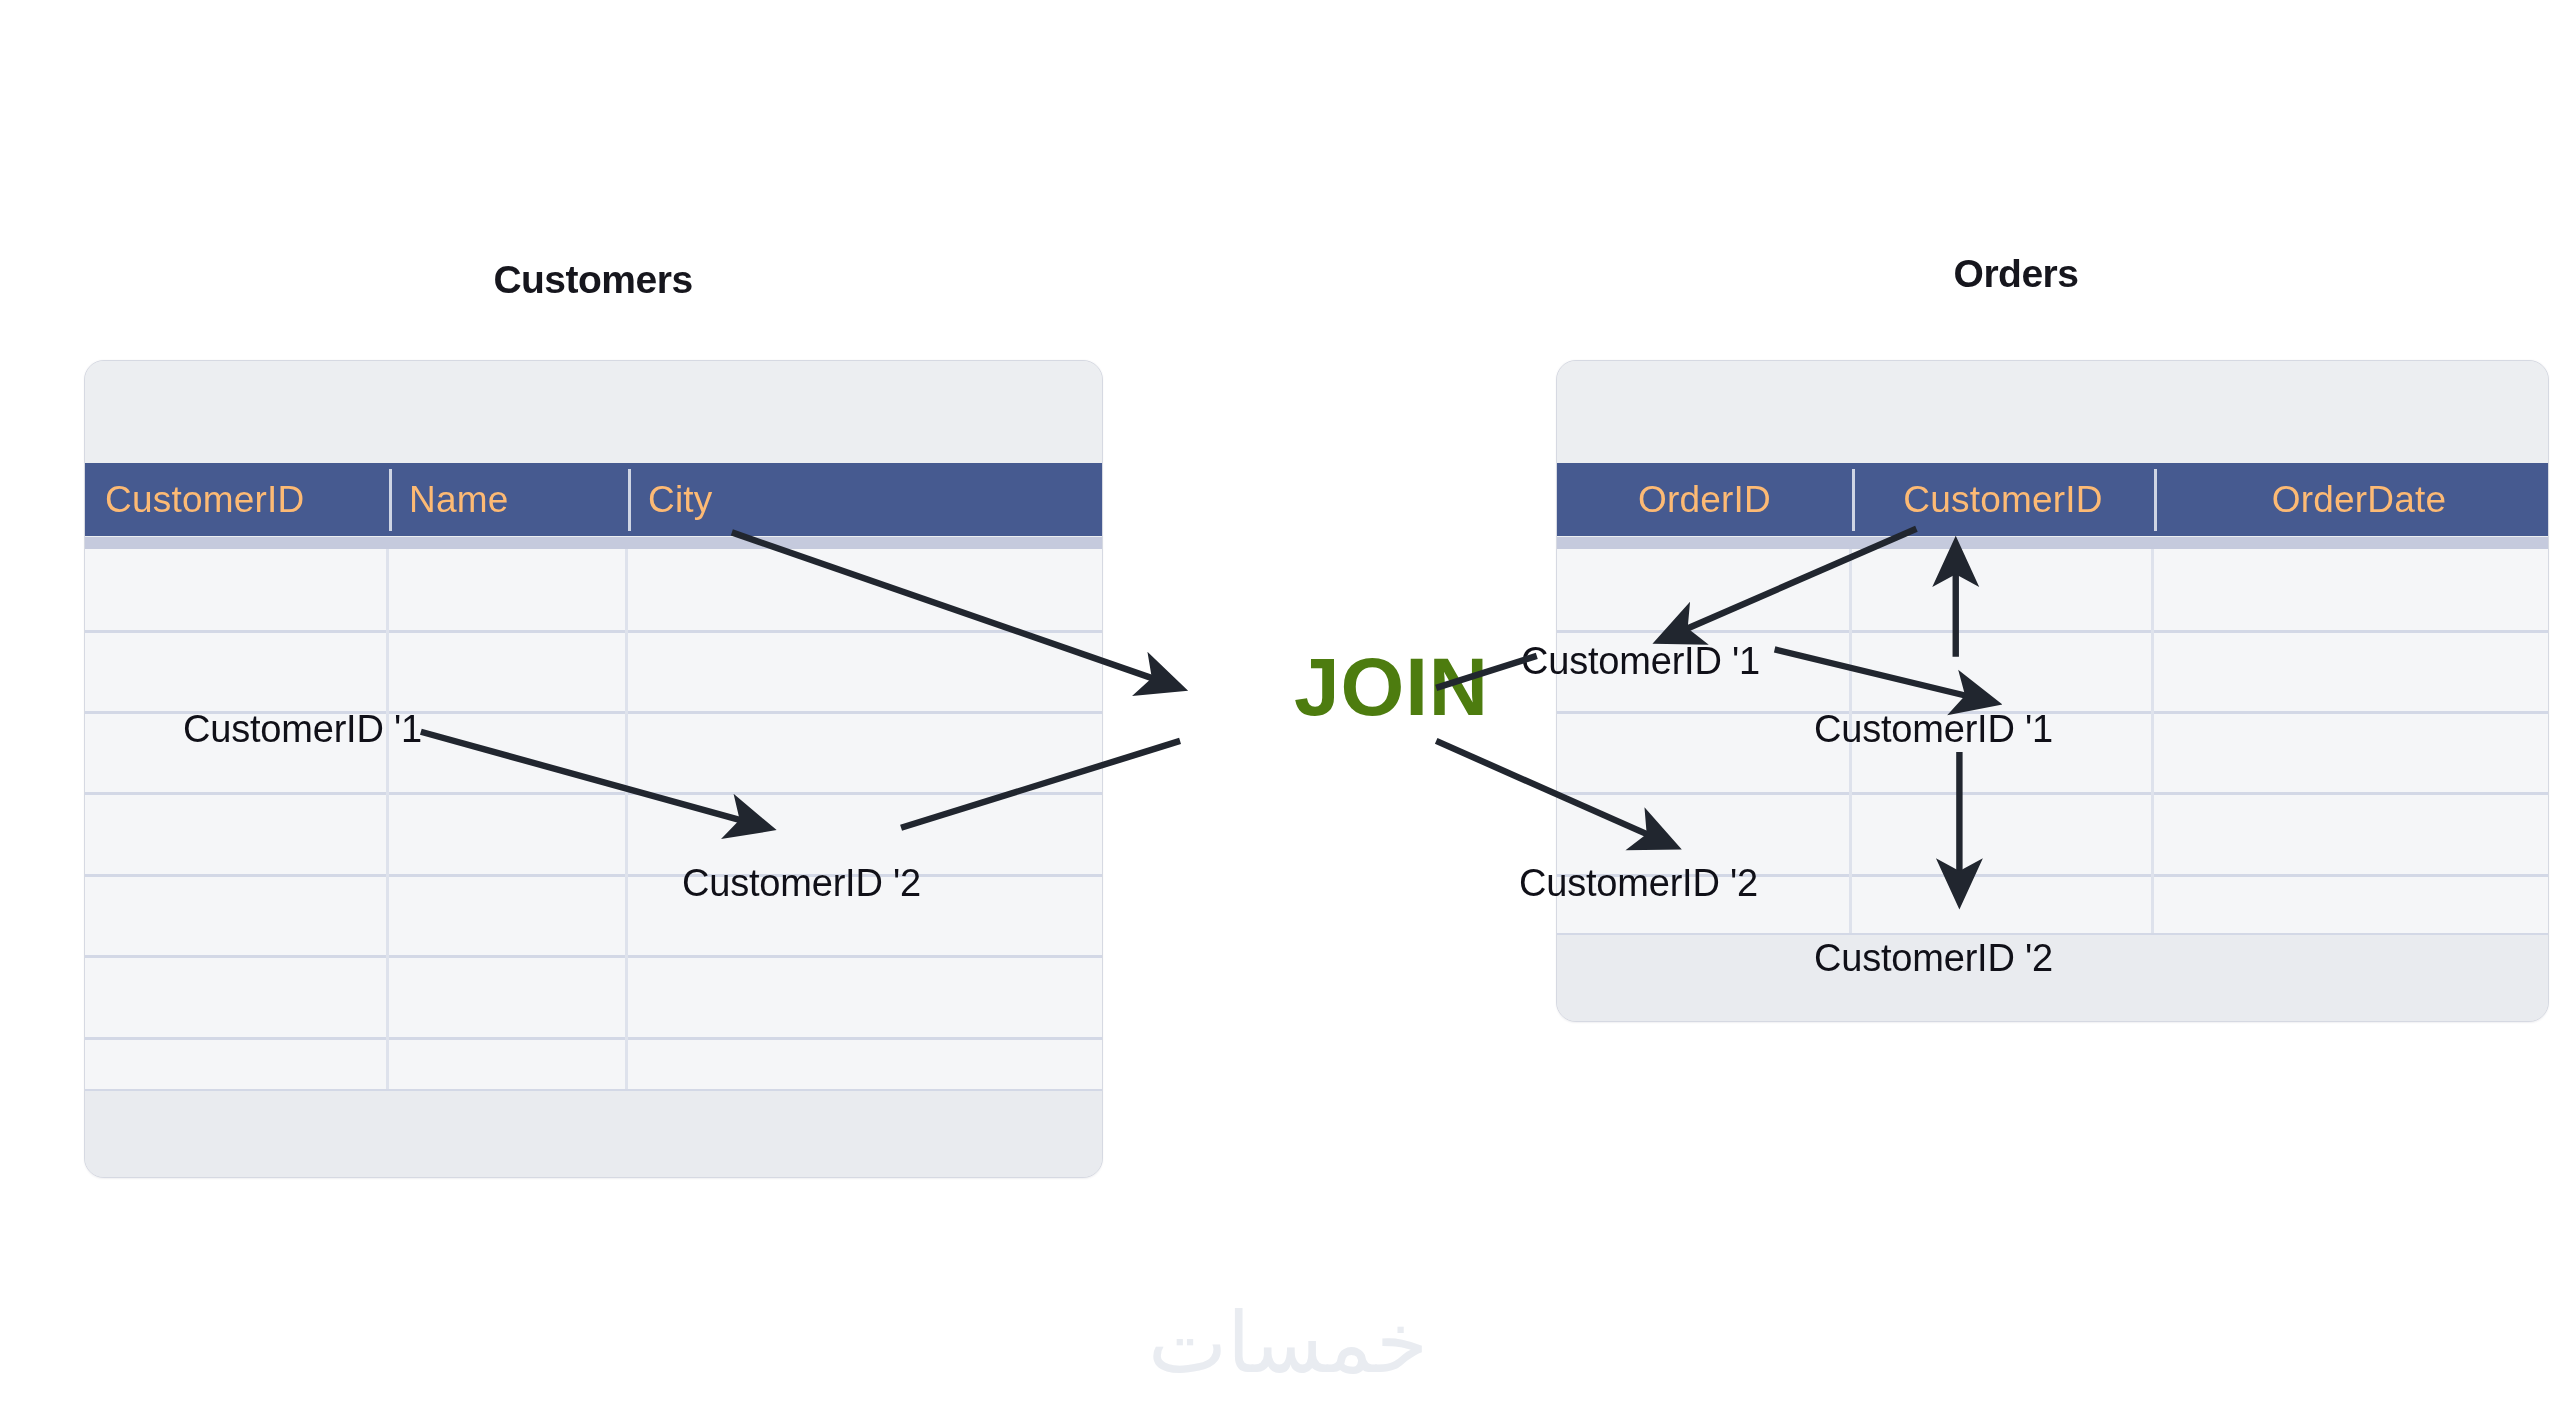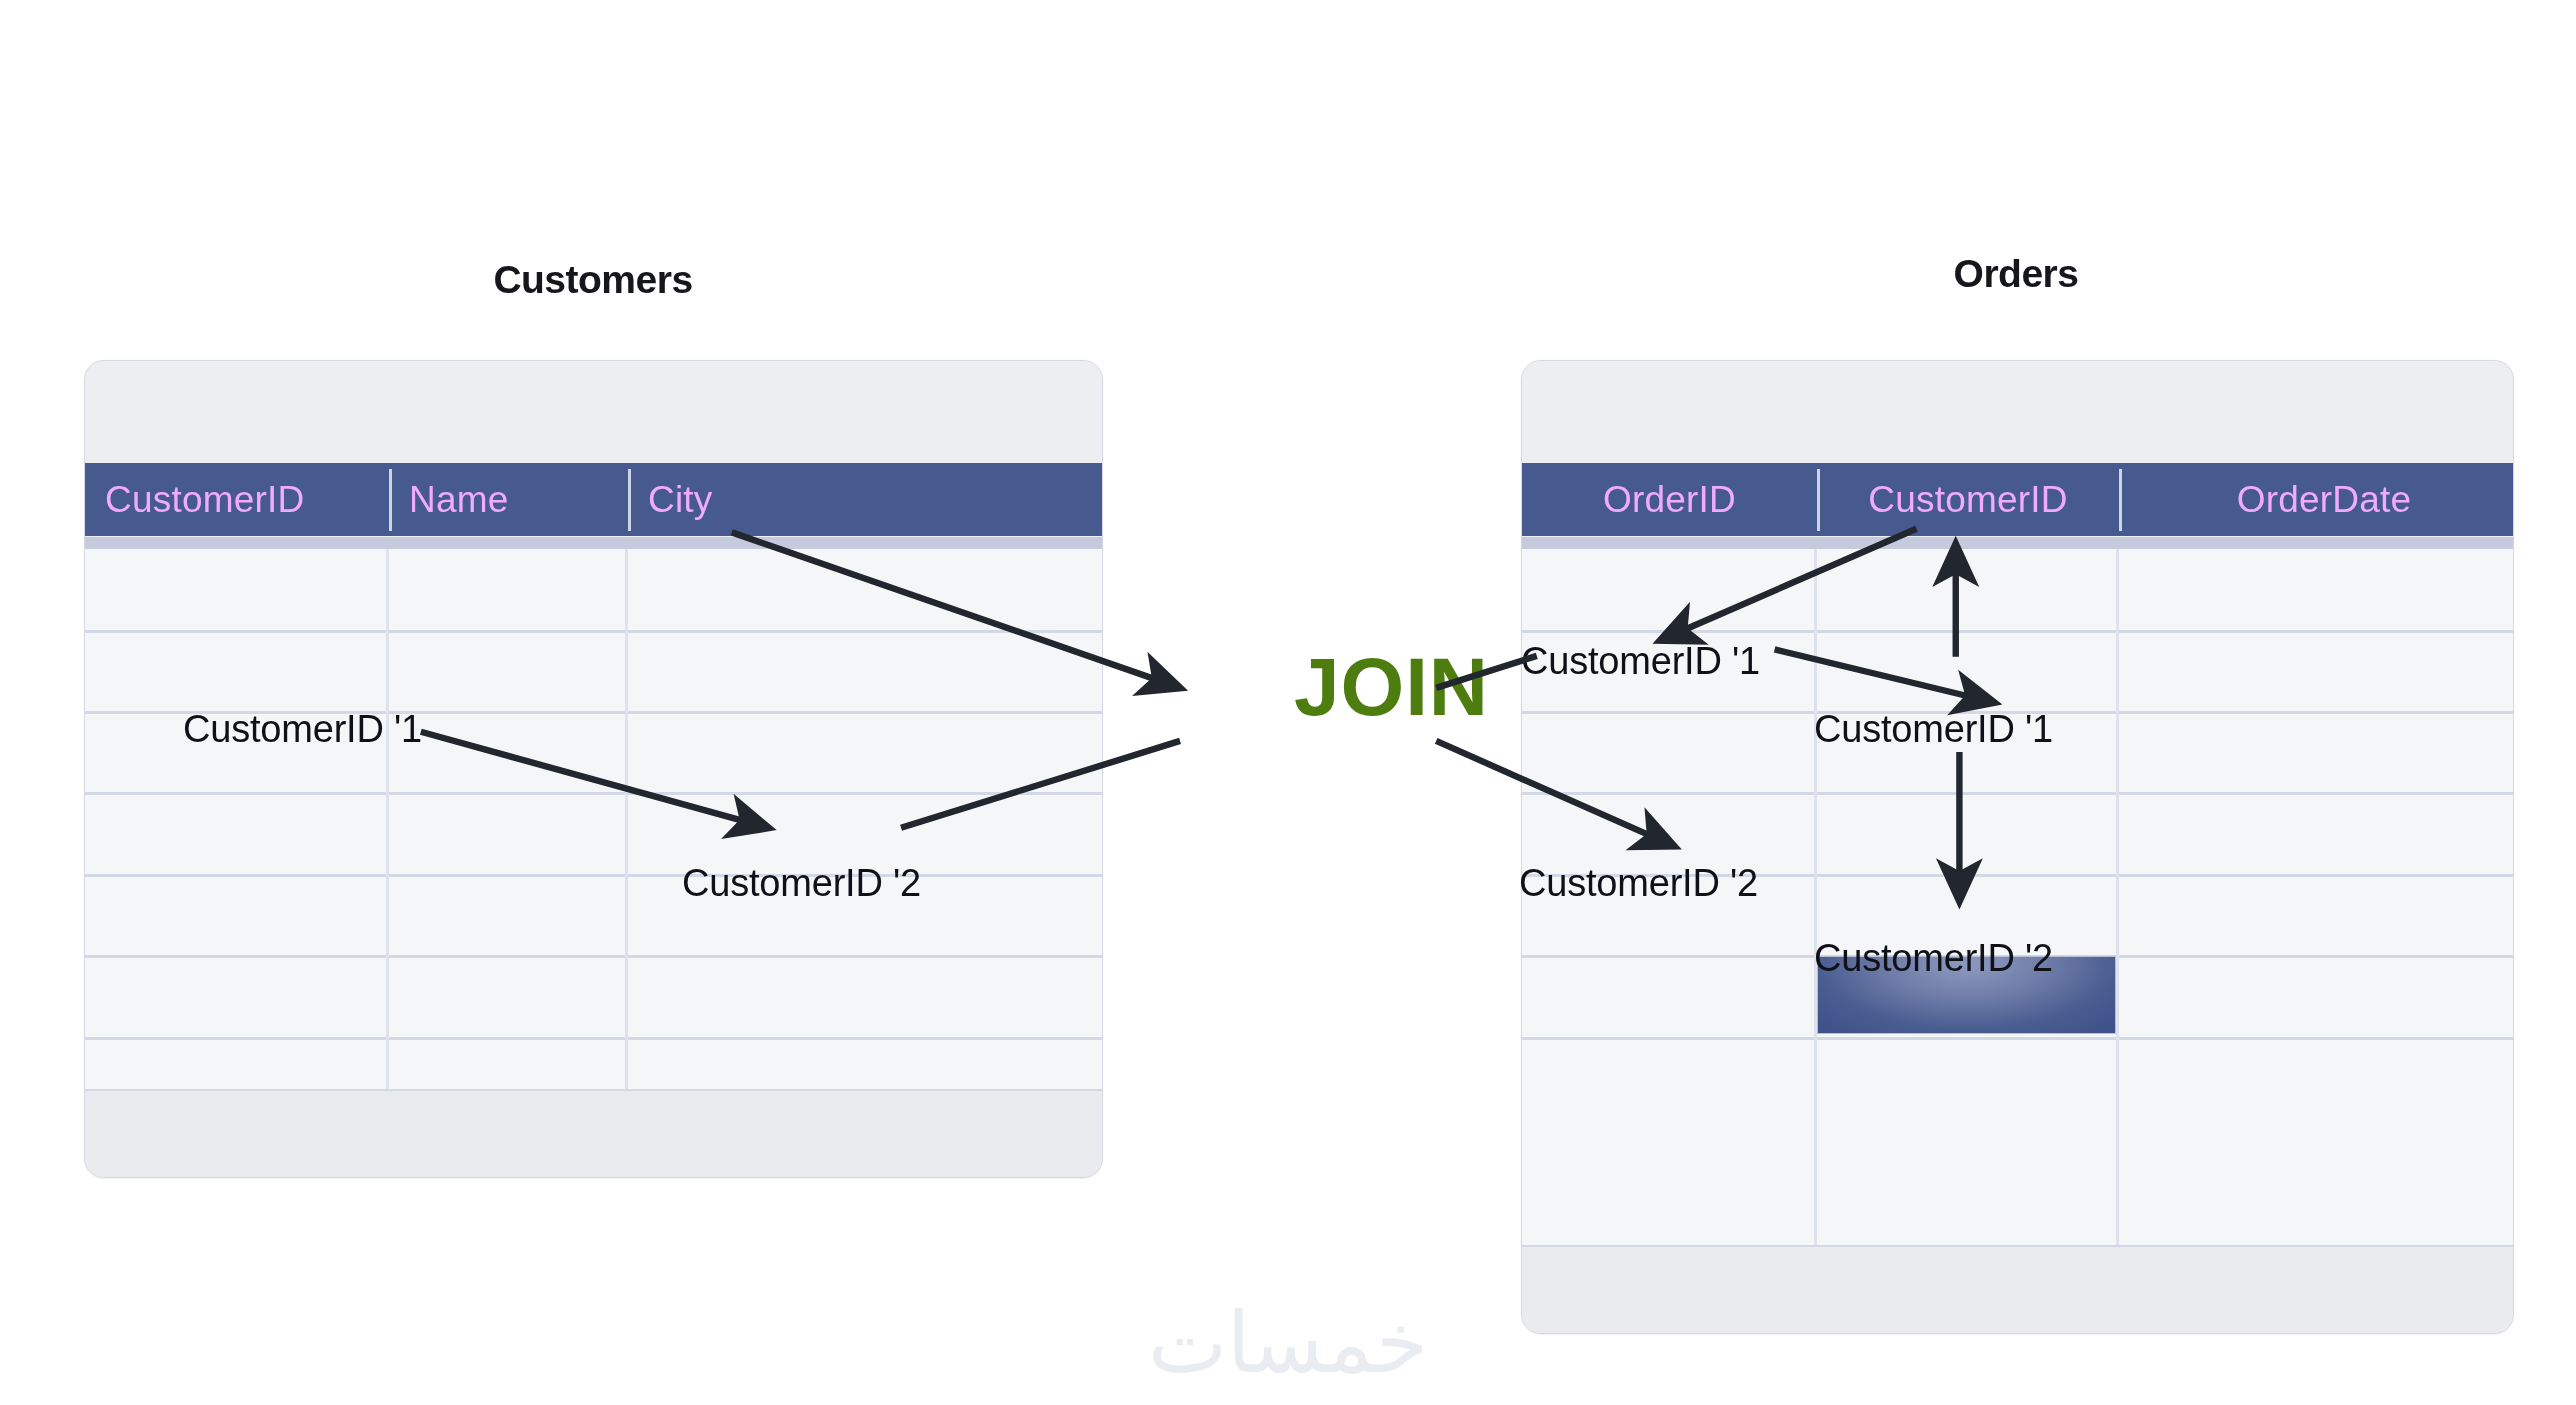--- a/index.html
+++ b/index.html
@@ -32,21 +32,21 @@
   
   .table-card {
     position: absolute;
     background: #eceef1;
     border: 1.8px solid #d6d9e2;
     border-radius: 20px;
     overflow: hidden;
     box-shadow: 0 0.9px 1.8px rgba(60,66,90,0.08);
   }
   #card-customers { left: 84px;  top: 360px; width: 1019px; height: 818px; }
-  #card-orders    { left: 1521px; top: 360px; width: 993px; height: 974px; }
+  #card-orders    { left: 1556px; top: 360px; width: 993px; height: 662px; }
 
   
   .card-top {
     position: absolute; left: 0; right: 0; top: 0;
     height: 102px;
     background: #eceef1;
   }
   
   .header-row {
     position: absolute; left: 0; right: 0;
@@ -55,21 +55,21 @@
     display: flex;
   }
   #card-customers .header-row { top: 102px; }
   #card-orders    .header-row { top: 102px; }
 
   .header-cell {
     position: relative;
     display: flex;
     align-items: center;
     padding-left: 20px;
-    color: #f0abfc;
+    color: #fdba74;
     font-size: 37px;
     font-weight: 400;
     letter-spacing: 0.2px;
     white-space: nowrap;
   }
   .header-cell + .header-cell::before {
     content: "";
     position: absolute;
     left: 0; top: 5.5px; bottom: 5.5px;
     width: 2.7px;

